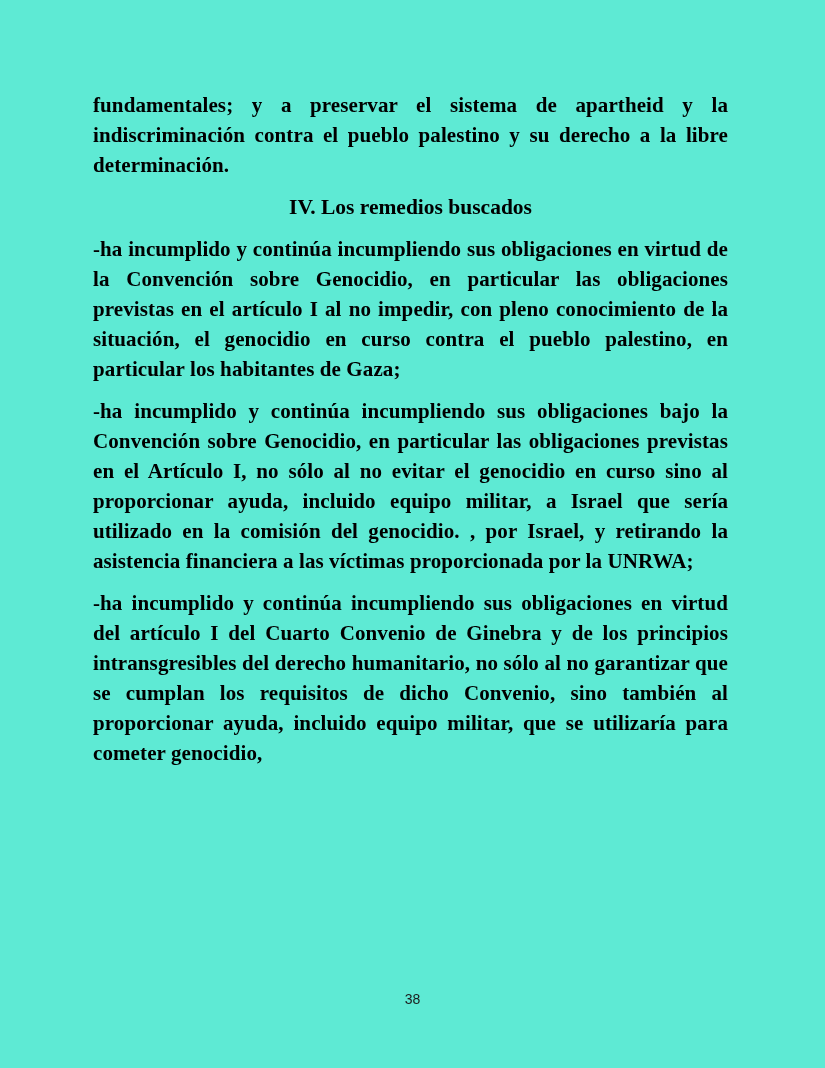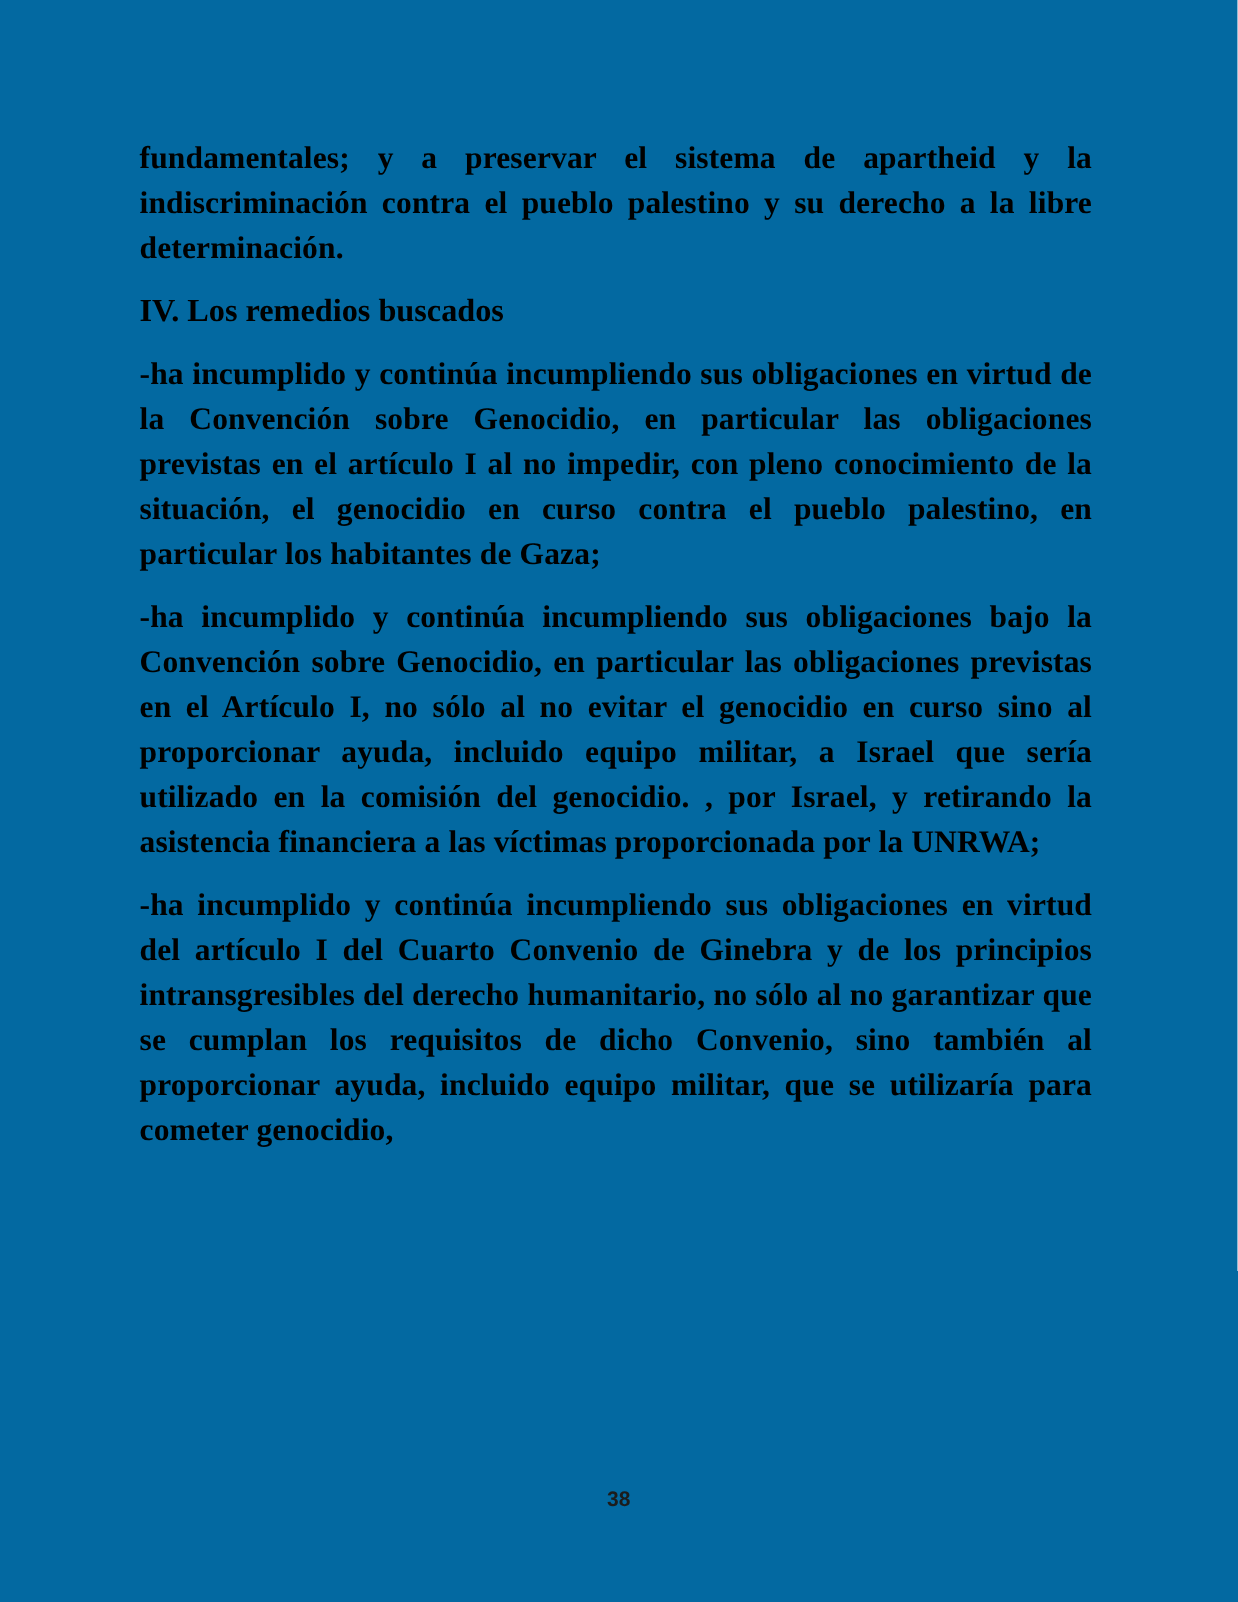--- a/index.html
+++ b/index.html
@@ -15,49 +15,50 @@
     font-family: "Liberation Serif", serif;
   }
   .page {
     position: absolute;
     top: 0;
     left: 0;
     width: 825px;
     height: 1068px;
     box-sizing: border-box;
     padding: 90px 97px 0 93px;
-    background: #0369a1;
+    background: #5eead4;
     color: #000000;
   }
   .body-para {
     font-size: 21px;
     font-weight: 700;
     line-height: 30px;
     color: #000000;
     text-align: justify;
     margin: 0 0 12px 0;
     letter-spacing: 0.1px;
   }
   .section-heading {
     font-size: 21.5px;
     font-weight: 700;
     line-height: 30px;
     color: #000000;
+    text-align: center;
     margin: 6px 0 12px 0;
   }
   .page-number {
     position: absolute;
     bottom: 62px;
     left: 0;
     width: 825px;
     text-align: center;
     font-family: "Liberation Sans", sans-serif;
     font-size: 14px;
     line-height: 14px;
-    font-weight: 700;
+    font-weight: 400;
     color: #1c1c1c;
   }
 </style>
 </head>
 <body>
 
 <div class="page">
   <p class="body-para">fundamentales; y a preservar el sistema de apartheid y la indiscriminación contra el pueblo palestino y su derecho a la libre determinación.</p>
 
   <h2 class="section-heading">IV. Los remedios buscados</h2>

